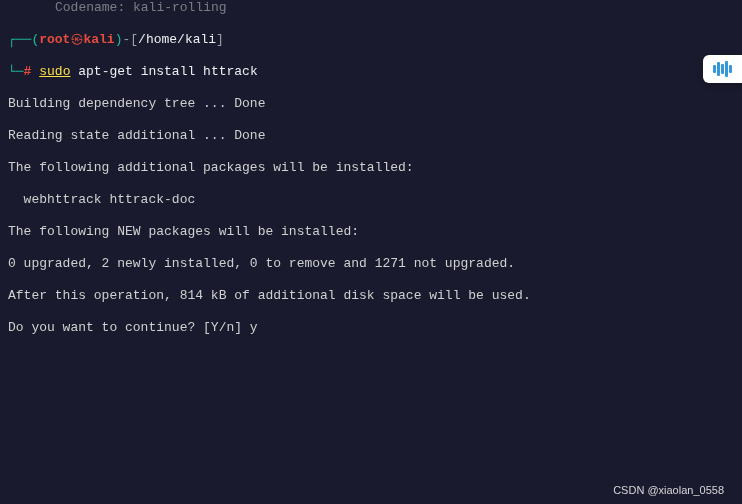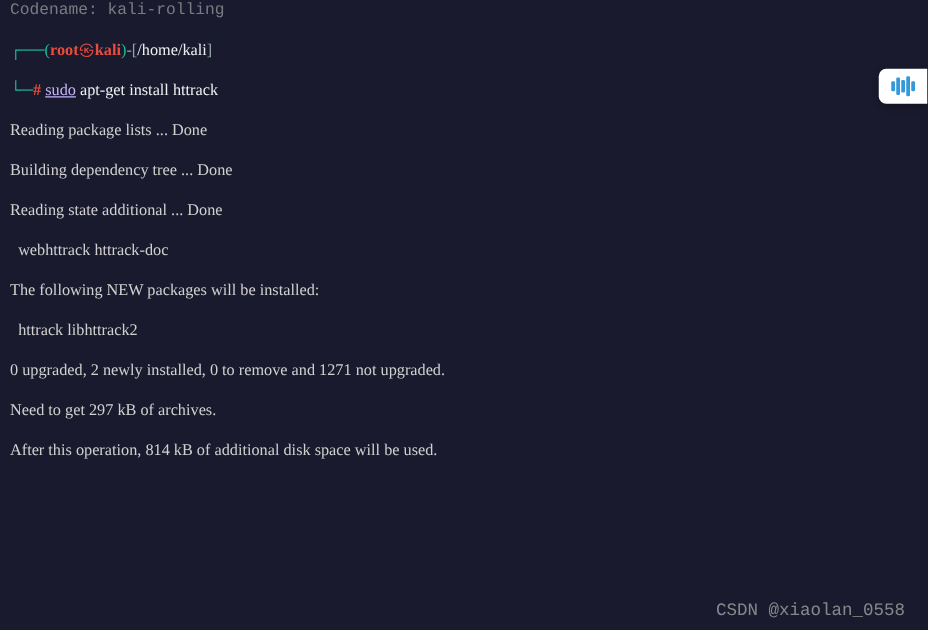--- a/index.html
+++ b/index.html
@@ -17,36 +17,35 @@
       overflow: hidden;
       position: relative;
       line-height: 1.23;
     }
     .terminal {
       padding: 0 8px;
       white-space: pre;
     }
     .line {
       white-space: pre;
-      font-family: Liberation Serif, serif;
     }
     .red { color: #e74c3c; }
     .bold-red { color: #e74c3c; font-weight: bold; }
     .teal { color: #1abc9c; }
-    .cyan { color: #c4b5fd; }
+    .cyan { color: #fde047; }
     .white { color: #ecf0f1; }
     .grey { color: #95a5a6; }
     .underline { text-decoration: underline; }
     .watermark {
       position: absolute;
       bottom: 6px;
       right: 18px;
-      color: #a3a3a3;
-      font-family: Liberation Mono, monospace;
-      font-size: 14px;
+      color: #ffffff;
+      font-family: Liberation Sans, sans-serif;
+      font-size: 11px;
       opacity: 0.8;
     }
     .floating-btn {
       position: absolute;
       top: 55px;
       right: 0;
       background: #fff;
       border-radius: 6px 0 0 6px;
       padding: 6px 10px;
       box-shadow: 0 2px 6px rgba(0,0,0,0.3);
@@ -61,39 +60,39 @@
     }
     .floating-btn .b1 { height: 8px; }
     .floating-btn .b2 { height: 14px; }
     .floating-btn .b3 { height: 10px; }
     .floating-btn .b4 { height: 16px; }
     .floating-btn .b5 { height: 8px; }
     .top-partial {
       color: #bbb;
       opacity: 0.6;
       padding-left: 8px;
+      margin-left: 47px;
     }
   </style>
 </head>
 <body>
 
 <div class="top-partial">Codename:       kali-rolling</div>
 
 <div class="terminal">
 <div class="line"><span class="teal">┌──(</span><span class="bold-red">root</span><span class="red">㉿</span><span class="bold-red">kali</span><span class="teal">)</span><span class="grey">-[</span><span class="white">/home/kali</span><span class="grey">]</span></div>
 <div class="line"><span class="teal">└─</span><span class="bold-red">#</span> <span class="cyan underline">sudo</span><span class="white"> apt-get install httrack</span></div>
-<div class="line">Reading package lists ... Done</div>
 <div class="line">Building dependency tree ... Done</div>
 <div class="line">Reading state additional ... Done</div>
+<div class="line">The following additional packages will be installed:</div>
 <div class="line">  webhttrack httrack-doc</div>
 <div class="line">The following NEW packages will be installed:</div>
-<div class="line">  httrack libhttrack2</div>
 <div class="line">0 upgraded, 2 newly installed, 0 to remove and 1271 not upgraded.</div>
-<div class="line">Need to get 297 kB of archives.</div>
 <div class="line">After this operation, 814 kB of additional disk space will be used.</div>
+<div class="line">Do you want to continue? [Y/n] y</div>
 
 
 
 
 
 
 
 
 
 

